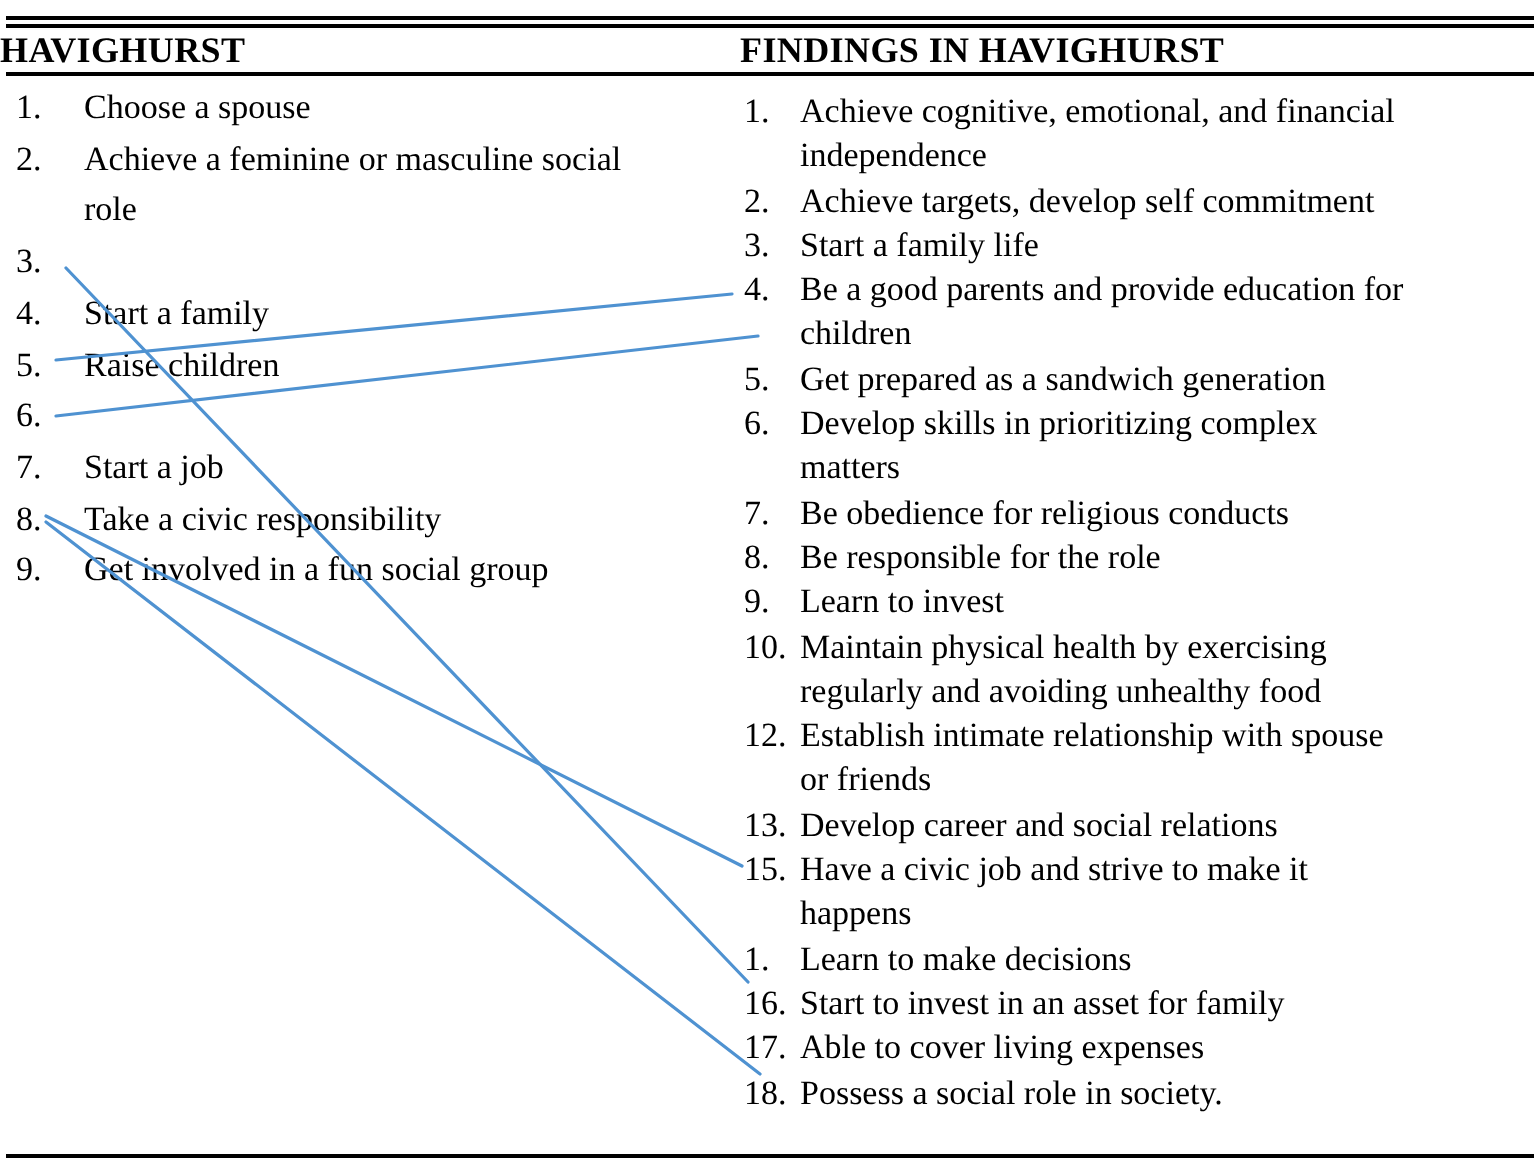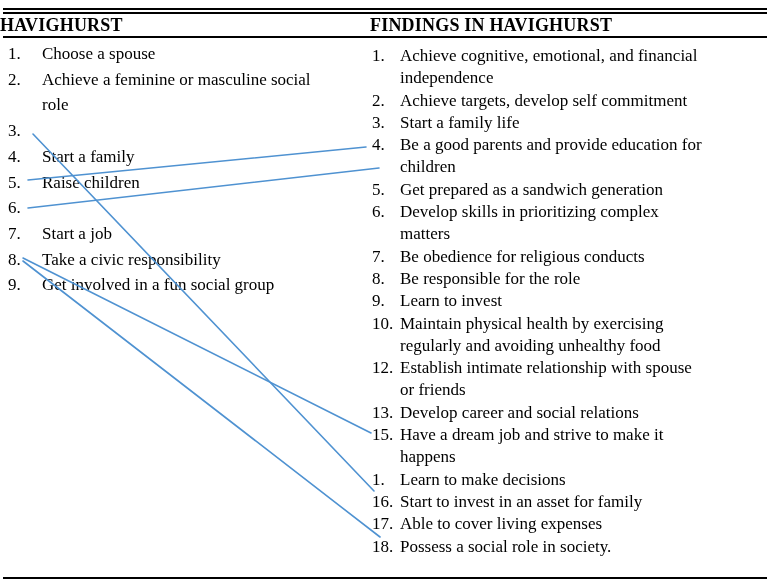--- a/index.html
+++ b/index.html
@@ -156,21 +156,21 @@
       <span class="num">12.</span>
       <span class="txt">Establish intimate relationship with spouse
 or friends</span>
     </div>
       <div class="row">
       <span class="num">13.</span>
       <span class="txt">Develop career and social relations</span>
     </div>
       <div class="row">
       <span class="num">15.</span>
-      <span class="txt">Have a dream job and strive to make it
+      <span class="txt">Have a civic job and strive to make it
 happens</span>
     </div>
       <div class="row">
       <span class="num">1.</span>
       <span class="txt">Learn to make decisions</span>
     </div>
       <div class="row">
       <span class="num">16.</span>
       <span class="txt">Start to invest in an asset for family</span>
     </div>

